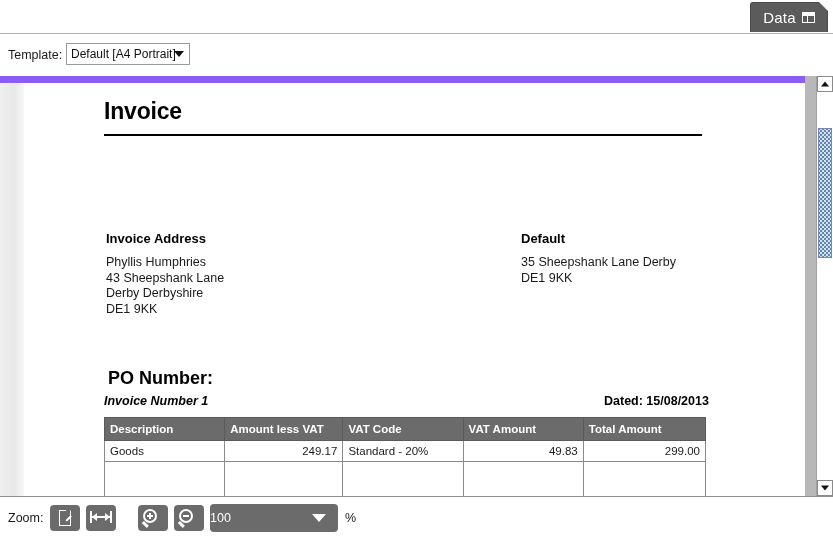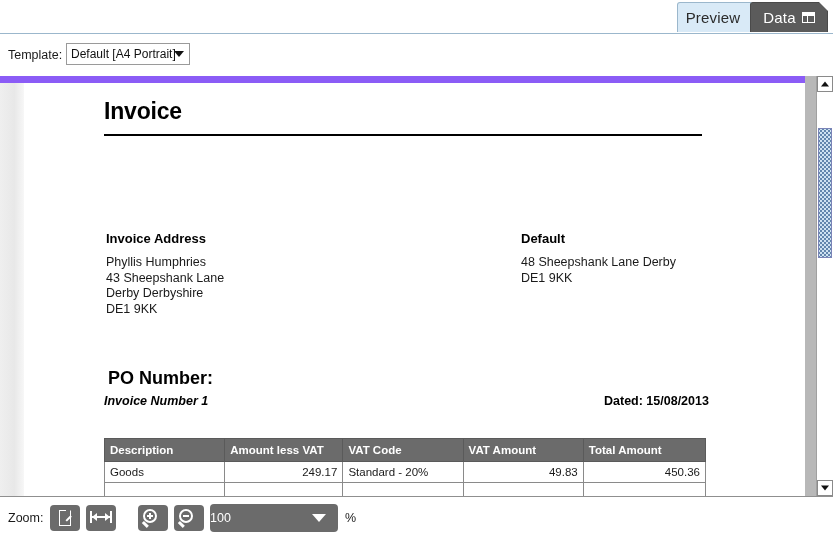--- a/index.html
+++ b/index.html
@@ -312,21 +312,20 @@
     white-space: nowrap;
   }
 
   .inv-table {
     position: absolute;
     left: 80px;
     top: 334px;
     width: 602px;
     border-collapse: collapse;
     table-layout: fixed;
-    margin-top: 21px;
   }
   .inv-table th {
     background: #6b6b6b;
     color: #ffffff;
     font-size: 11.5px;
     font-weight: bold;
     text-align: left;
     padding: 4px 5px;
     border: 1px solid #5a5a5a;
     height: 14px;
@@ -547,23 +546,20 @@
     font-size: 12.5px;
     color: #1a1a1a;
   }
 </style>
 </head>
 <body>
 
 <div id="app">
 
   <div class="tabstrip">
-    <div class="tab preview">
-      <span class="tab-label">Preview</span>
-    </div>
     <div class="tab data">
       <span class="tab-label">Data</span>
       <span class="data-icon"></span>
     </div>
   </div>
 
   <div class="toolbar">
 
     <span class="tpl-label">Template:</span>
 
@@ -602,21 +598,21 @@
       <div class="addr-block addr-invoice">
         <div class="addr-head">Invoice Address</div>
         <div class="addr-line">Phyllis Humphries</div>
         <div class="addr-line">43 Sheepshank Lane</div>
         <div class="addr-line">Derby Derbyshire</div>
         <div class="addr-line">DE1 9KK</div>
       </div>
 
       <div class="addr-block addr-delivery">
         <div class="addr-head">Default</div>
-        <div class="addr-line">48 Sheepshank Lane Derby</div>
+        <div class="addr-line">35 Sheepshank Lane Derby</div>
         <div class="addr-line">DE1 9KK</div>
       </div>
 
       <div class="po-number">PO Number:</div>
       <div class="inv-number">Invoice Number 1</div>
       <div class="inv-dated">Dated: 15/08/2013</div>
 
       <table class="inv-table">
         <colgroup>
           <col class="col-desc">
@@ -633,21 +629,21 @@
             <th>VAT Amount</th>
             <th>Total Amount</th>
           </tr>
         </thead>
         <tbody>
           <tr>
             <td>Goods</td>
             <td class="num">249.17</td>
             <td>Standard - 20%</td>
             <td class="num">49.83</td>
-            <td class="num">450.36</td>
+            <td class="num">299.00</td>
           </tr>
           <tr class="empty">
             <td></td>
             <td class="num"></td>
             <td></td>
             <td class="num"></td>
             <td class="num"></td>
           </tr>
         </tbody>
       </table>

